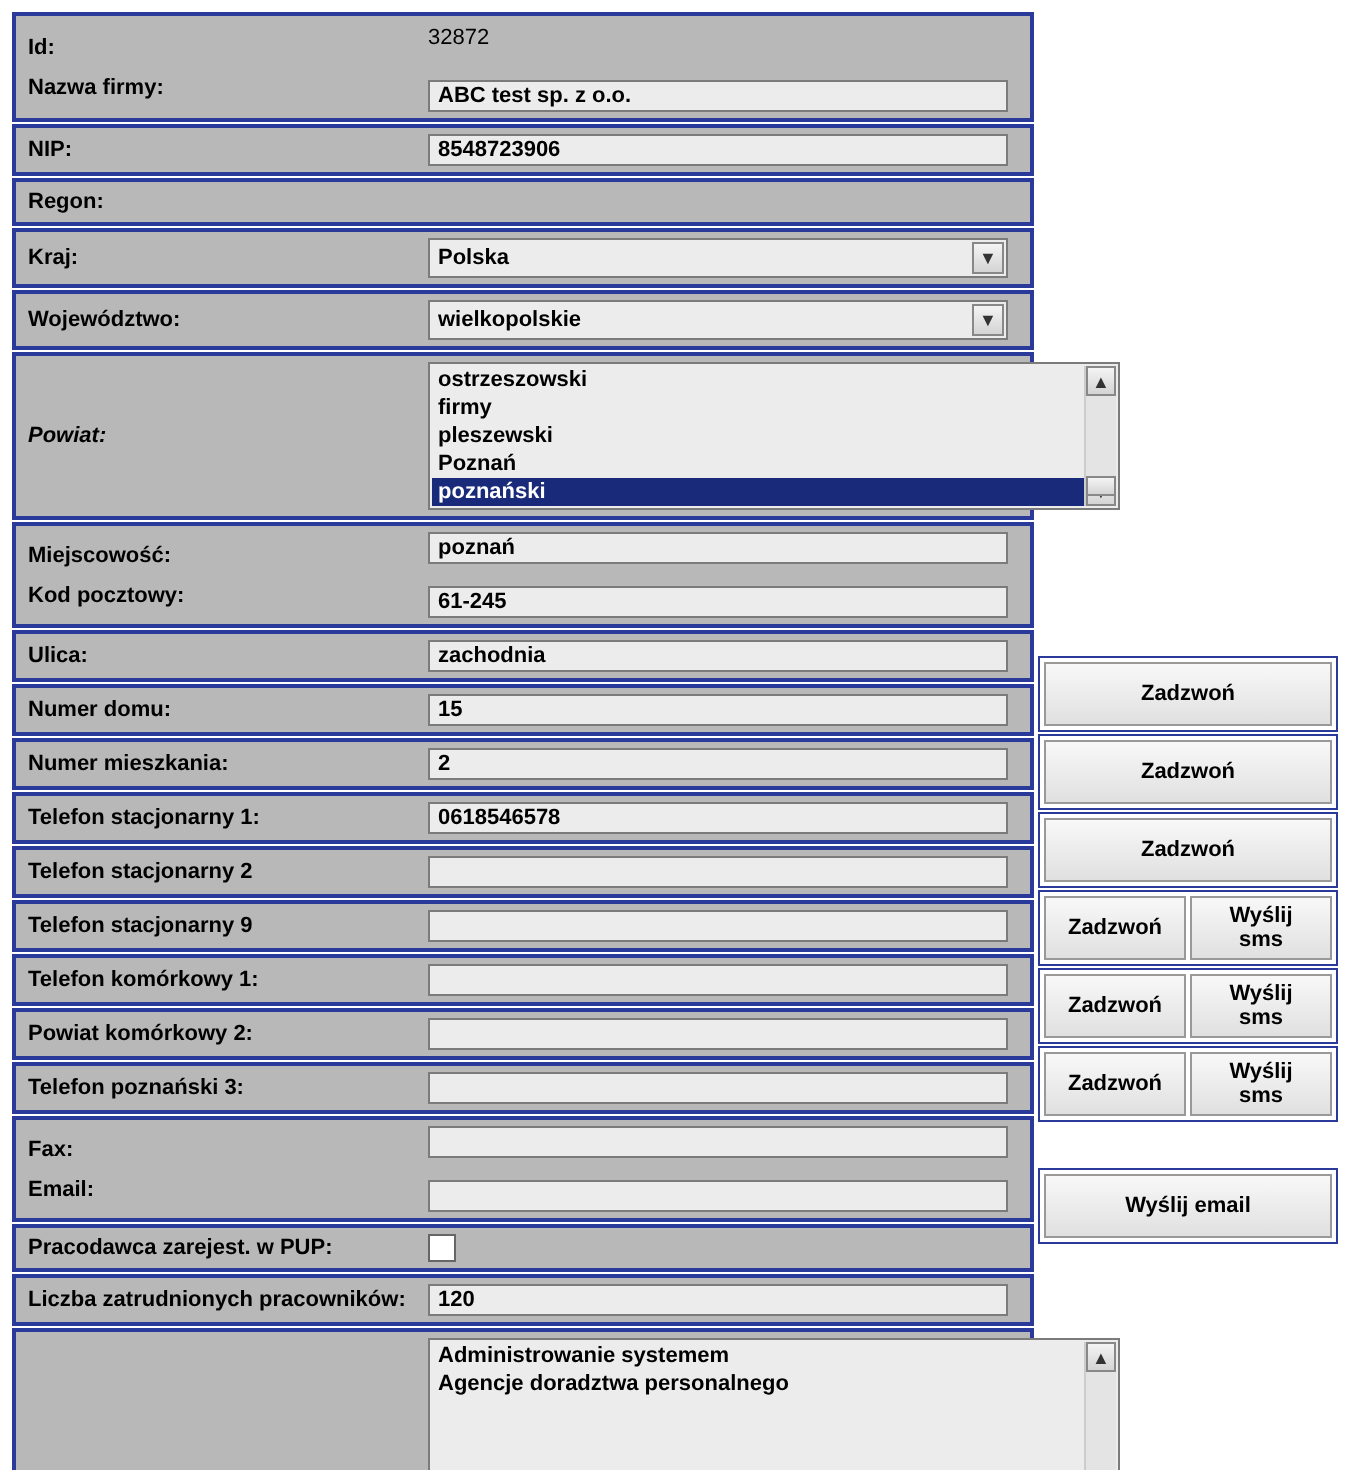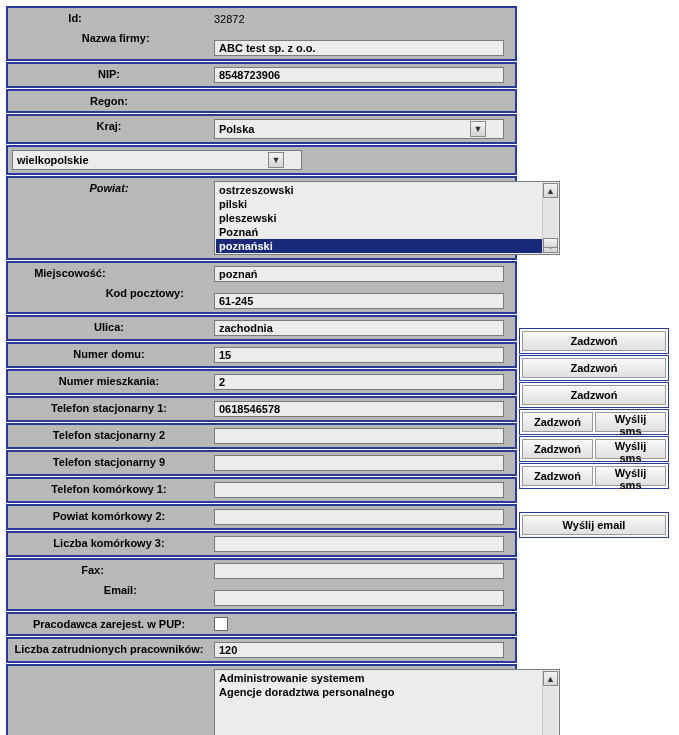--- a/index.html
+++ b/index.html
@@ -17,26 +17,26 @@
     border: 2px solid #2a3a9b;
     margin-bottom: 1px;
     background: #b8b8b8;
   }
   .label-cell {
     width: 202px;
     min-width: 202px;
     padding: 4px 6px;
     font-weight: bold;
     display: flex;
-    flex-direction: row;
+    flex-direction: column;
     justify-content: center;
     color: #000;
   }
   .label-cell .sub {
-    margin-top: 20px;
+    margin-top: 8px;
   }
   .input-cell {
     flex: 1;
     padding: 3px 4px;
     display: flex;
     flex-direction: column;
     justify-content: center;
     gap: 11px;
   }
   .text-input {
@@ -59,21 +59,21 @@
     padding: 2px 0 4px 0;
   }
   .select-box {
     width: 290px;
     height: 20px;
     border: 1px solid #7b7b7b;
     background: #ececec;
     display: flex;
     align-items: center;
     justify-content: space-between;
-    padding: 0 16px 0 4px;
+    padding: 0 0 0 4px;
     font-weight: bold;
   }
   .select-arrow {
     width: 16px;
     height: 16px;
     background: linear-gradient(#f4f4f4, #d4d4d4);
     border: 1px solid #888;
     display: flex;
     align-items: center;
     justify-content: center;
@@ -138,21 +138,21 @@
   .btn-row {
     display: flex;
     gap: 2px;
     border: 1px solid #2a3a9b;
     padding: 2px;
     background: #fff;
     margin-bottom: 1px;
   }
   .action-btn {
     flex: 1;
-    height: 20px;
+    height: 32px;
     background: linear-gradient(#f8f8f8, #e0e0e0);
     border: 1px solid #999;
     font-family: inherit;
     font-size: 11px;
     font-weight: bold;
     color: #000;
     cursor: pointer;
     padding: 0 8px;
   }
   .action-btn.wide {
@@ -206,36 +206,39 @@
         </div>
       <div class="input-cell">
         <div class="select-box">
           <span>Polska</span>
           <span class="select-arrow">▼</span>
         </div>
       </div>
     </div>
 
     <div class="form-row">
+      <div class="label-cell">
+          <span>Województwo:</span>
+        </div>
       <div class="input-cell">
         <div class="select-box">
           <span>wielkopolskie</span>
           <span class="select-arrow">▼</span>
         </div>
       </div>
     </div>
 
     <div class="form-row">
       <div class="label-cell" style="align-items:flex-start;font-style:italic;">
           <span>Powiat:</span>
         </div>
       <div class="input-cell">
         <div class="listbox" style="height:74px;">
           <div class="item">ostrzeszowski</div>
-          <div class="item">pilski</div>
+          <div class="item">firmy</div>
           <div class="item">pleszewski</div>
           <div class="item">Poznań</div>
           <div class="item selected">poznański</div>
           <div class="scroll">
             <div class="btn">▲</div>
             <div class="thumb"></div>
             <div class="btn">▼</div>
           </div>
         </div>
       </div>
@@ -319,21 +322,21 @@
       <div class="label-cell">
           <span>Powiat komórkowy 2:</span>
         </div>
       <div class="input-cell">
           <input class="text-input empty" value="" style="">
         </div>
     </div>
 
     <div class="form-row">
       <div class="label-cell">
-          <span>Liczba komórkowy 3:</span>
+          <span>Telefon poznański 3:</span>
         </div>
       <div class="input-cell">
           <input class="text-input empty" value="" style="">
         </div>
     </div>
 
     <div class="form-row">
       <div class="label-cell">
         <span>Fax:</span>
         <span class="sub">Email:</span>

